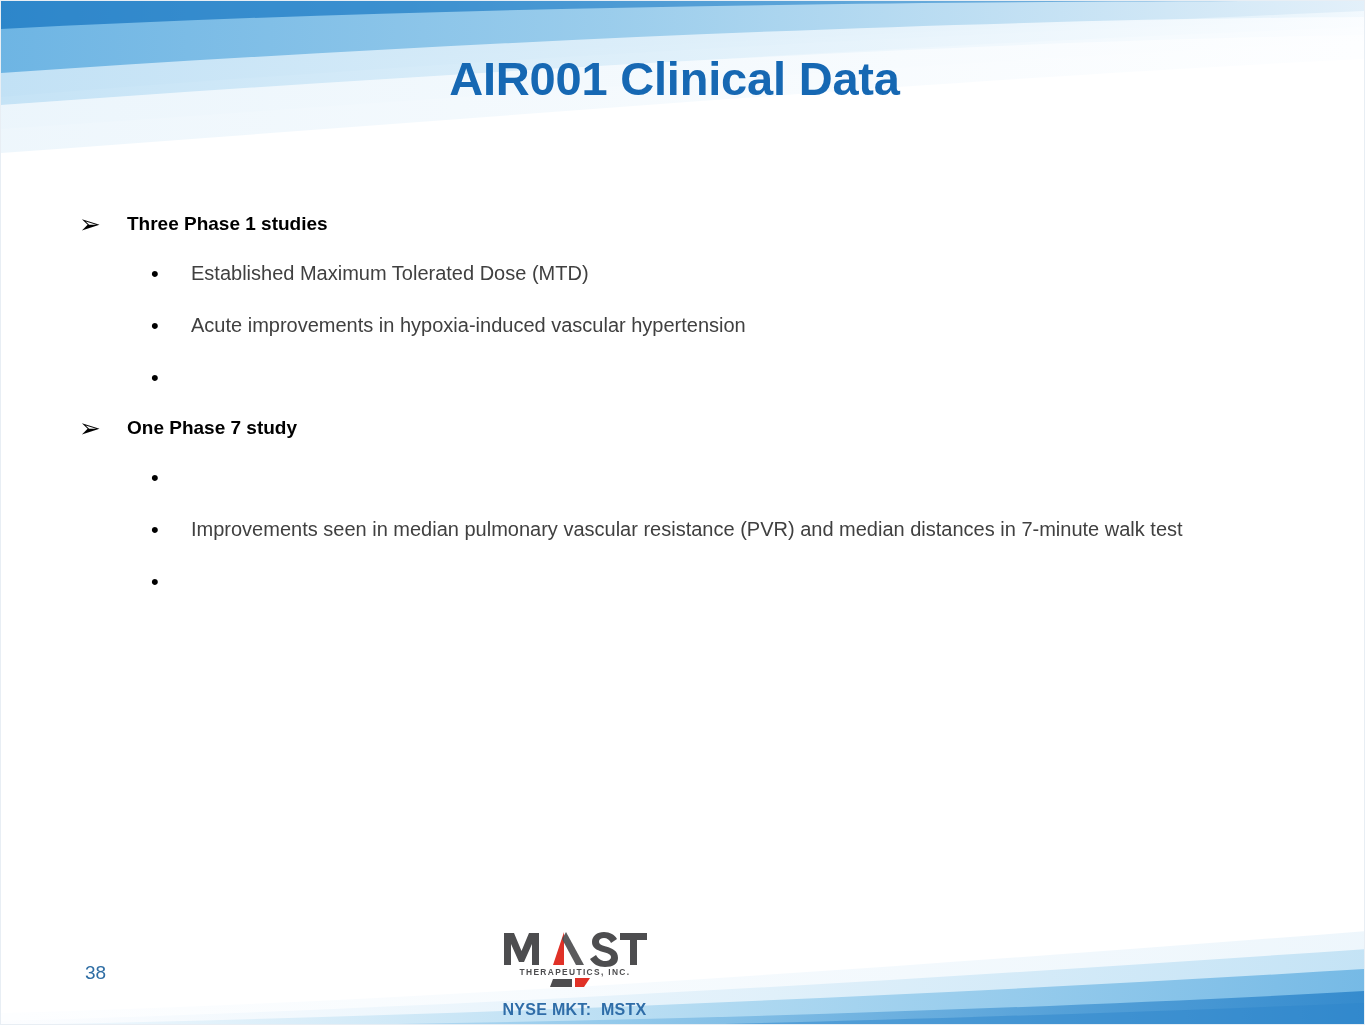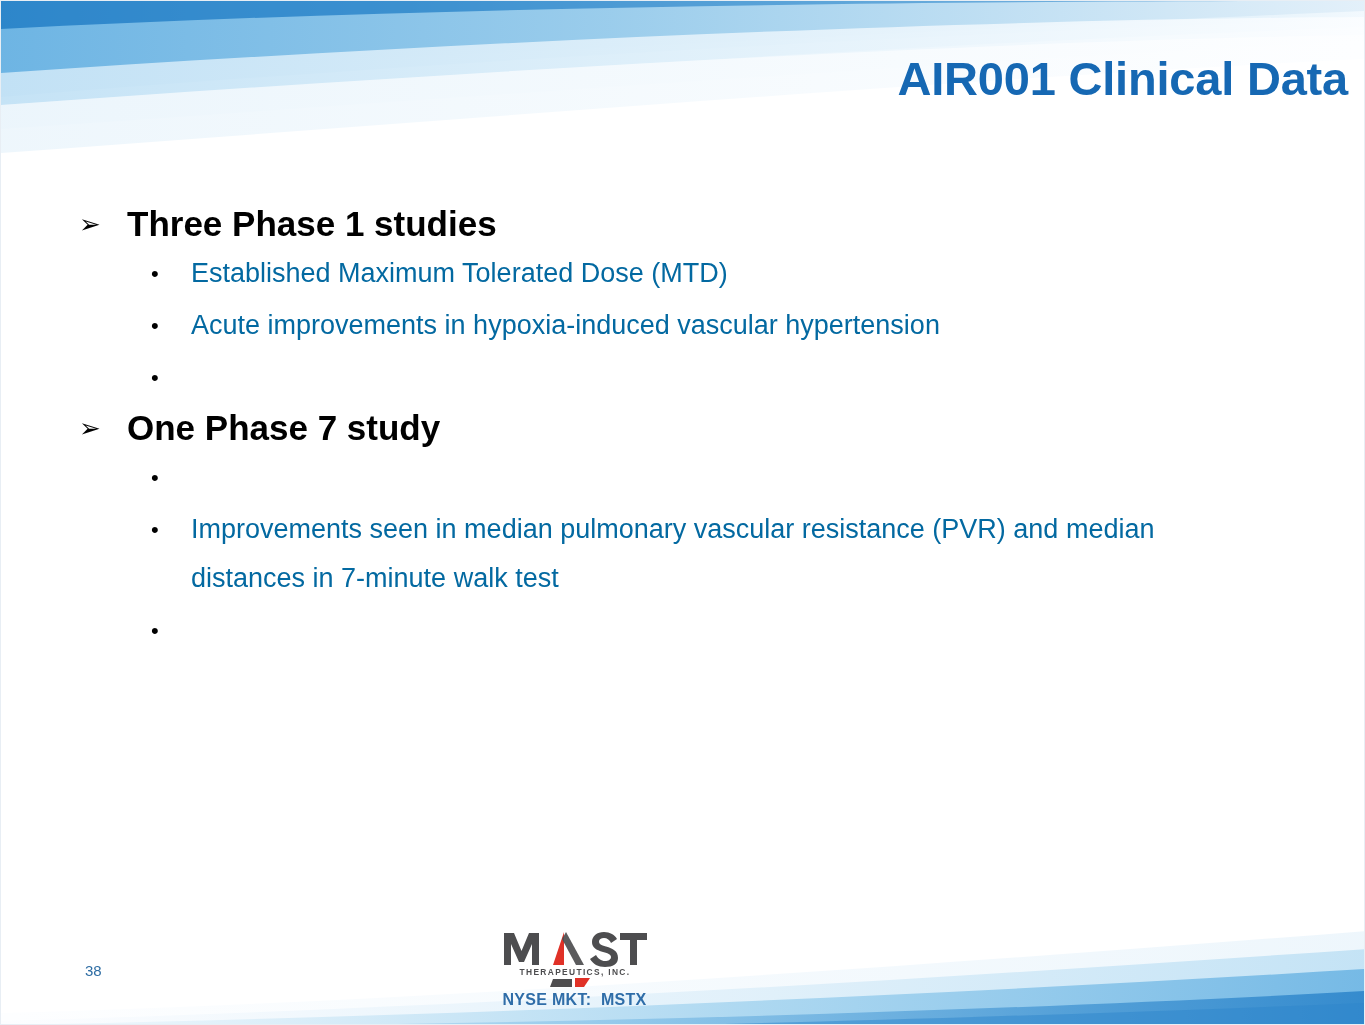--- a/index.html
+++ b/index.html
@@ -29,21 +29,21 @@
     height: 1025px;
     pointer-events: none;
   }
 
   
   #title-area {
     position: absolute;
     left: 0;
     top: 52px;
     width: 1347px;
-    text-align: right;
+    text-align: center;
   }
   #slide-title {
     display: inline-block;
     font-size: 47px;
     font-weight: bold;
     color: #1668B3;
     letter-spacing: -0.2px;
     line-height: 1.1;
   }
 
@@ -63,53 +63,53 @@
     width: 54px;
     flex: 0 0 54px;
     font-size: 26px;
     line-height: 46px;
     color: #000000;
     text-align: left;
     padding-left: 6px;
     box-sizing: border-box;
   }
   .l1-text {
-    font-size: 35px;
+    font-size: 19px;
     font-weight: bold;
     color: #000000;
     line-height: 46px;
   }
   .l2-row {
     display: flex;
     align-items: flex-start;
     margin-bottom: 3px;
   }
   .l2-marker {
     width: 118px;
     flex: 0 0 118px;
     font-size: 22px;
     line-height: 49px;
     color: #000000;
     text-align: left;
     padding-left: 78px;
     box-sizing: border-box;
   }
   .l2-text {
-    font-size: 27px;
-    color: #0369a1;
+    font-size: 20px;
+    color: #404040;
     line-height: 49px;
     max-width: 1030px;
   }
 
   
   #page-number {
     position: absolute;
     left: 84px;
     top: 961px;
-    font-size: 15px;
+    font-size: 19px;
     color: #2E6DA4;
   }
 
   
   #logo-block {
     position: absolute;
     left: 0;
     top: 928px;
     width: 1147px;
     text-align: center;
@@ -123,21 +123,21 @@
     position: relative;
     width: 150px;
     height: 58px;
     margin: 0 auto;
   }
   #ticker {
     font-size: 16px;
     font-weight: bold;
     color: #2F6DA8;
     letter-spacing: 0.3px;
-    margin-top: 4px;
+    margin-top: 14px;
     white-space: pre;
   }
 </style>
 </head>
 <body>
 
 <div id="slide">
 
   <svg class="deco-layer" viewBox="0 0 1365 1025" preserveAspectRatio="none">
     <defs>

